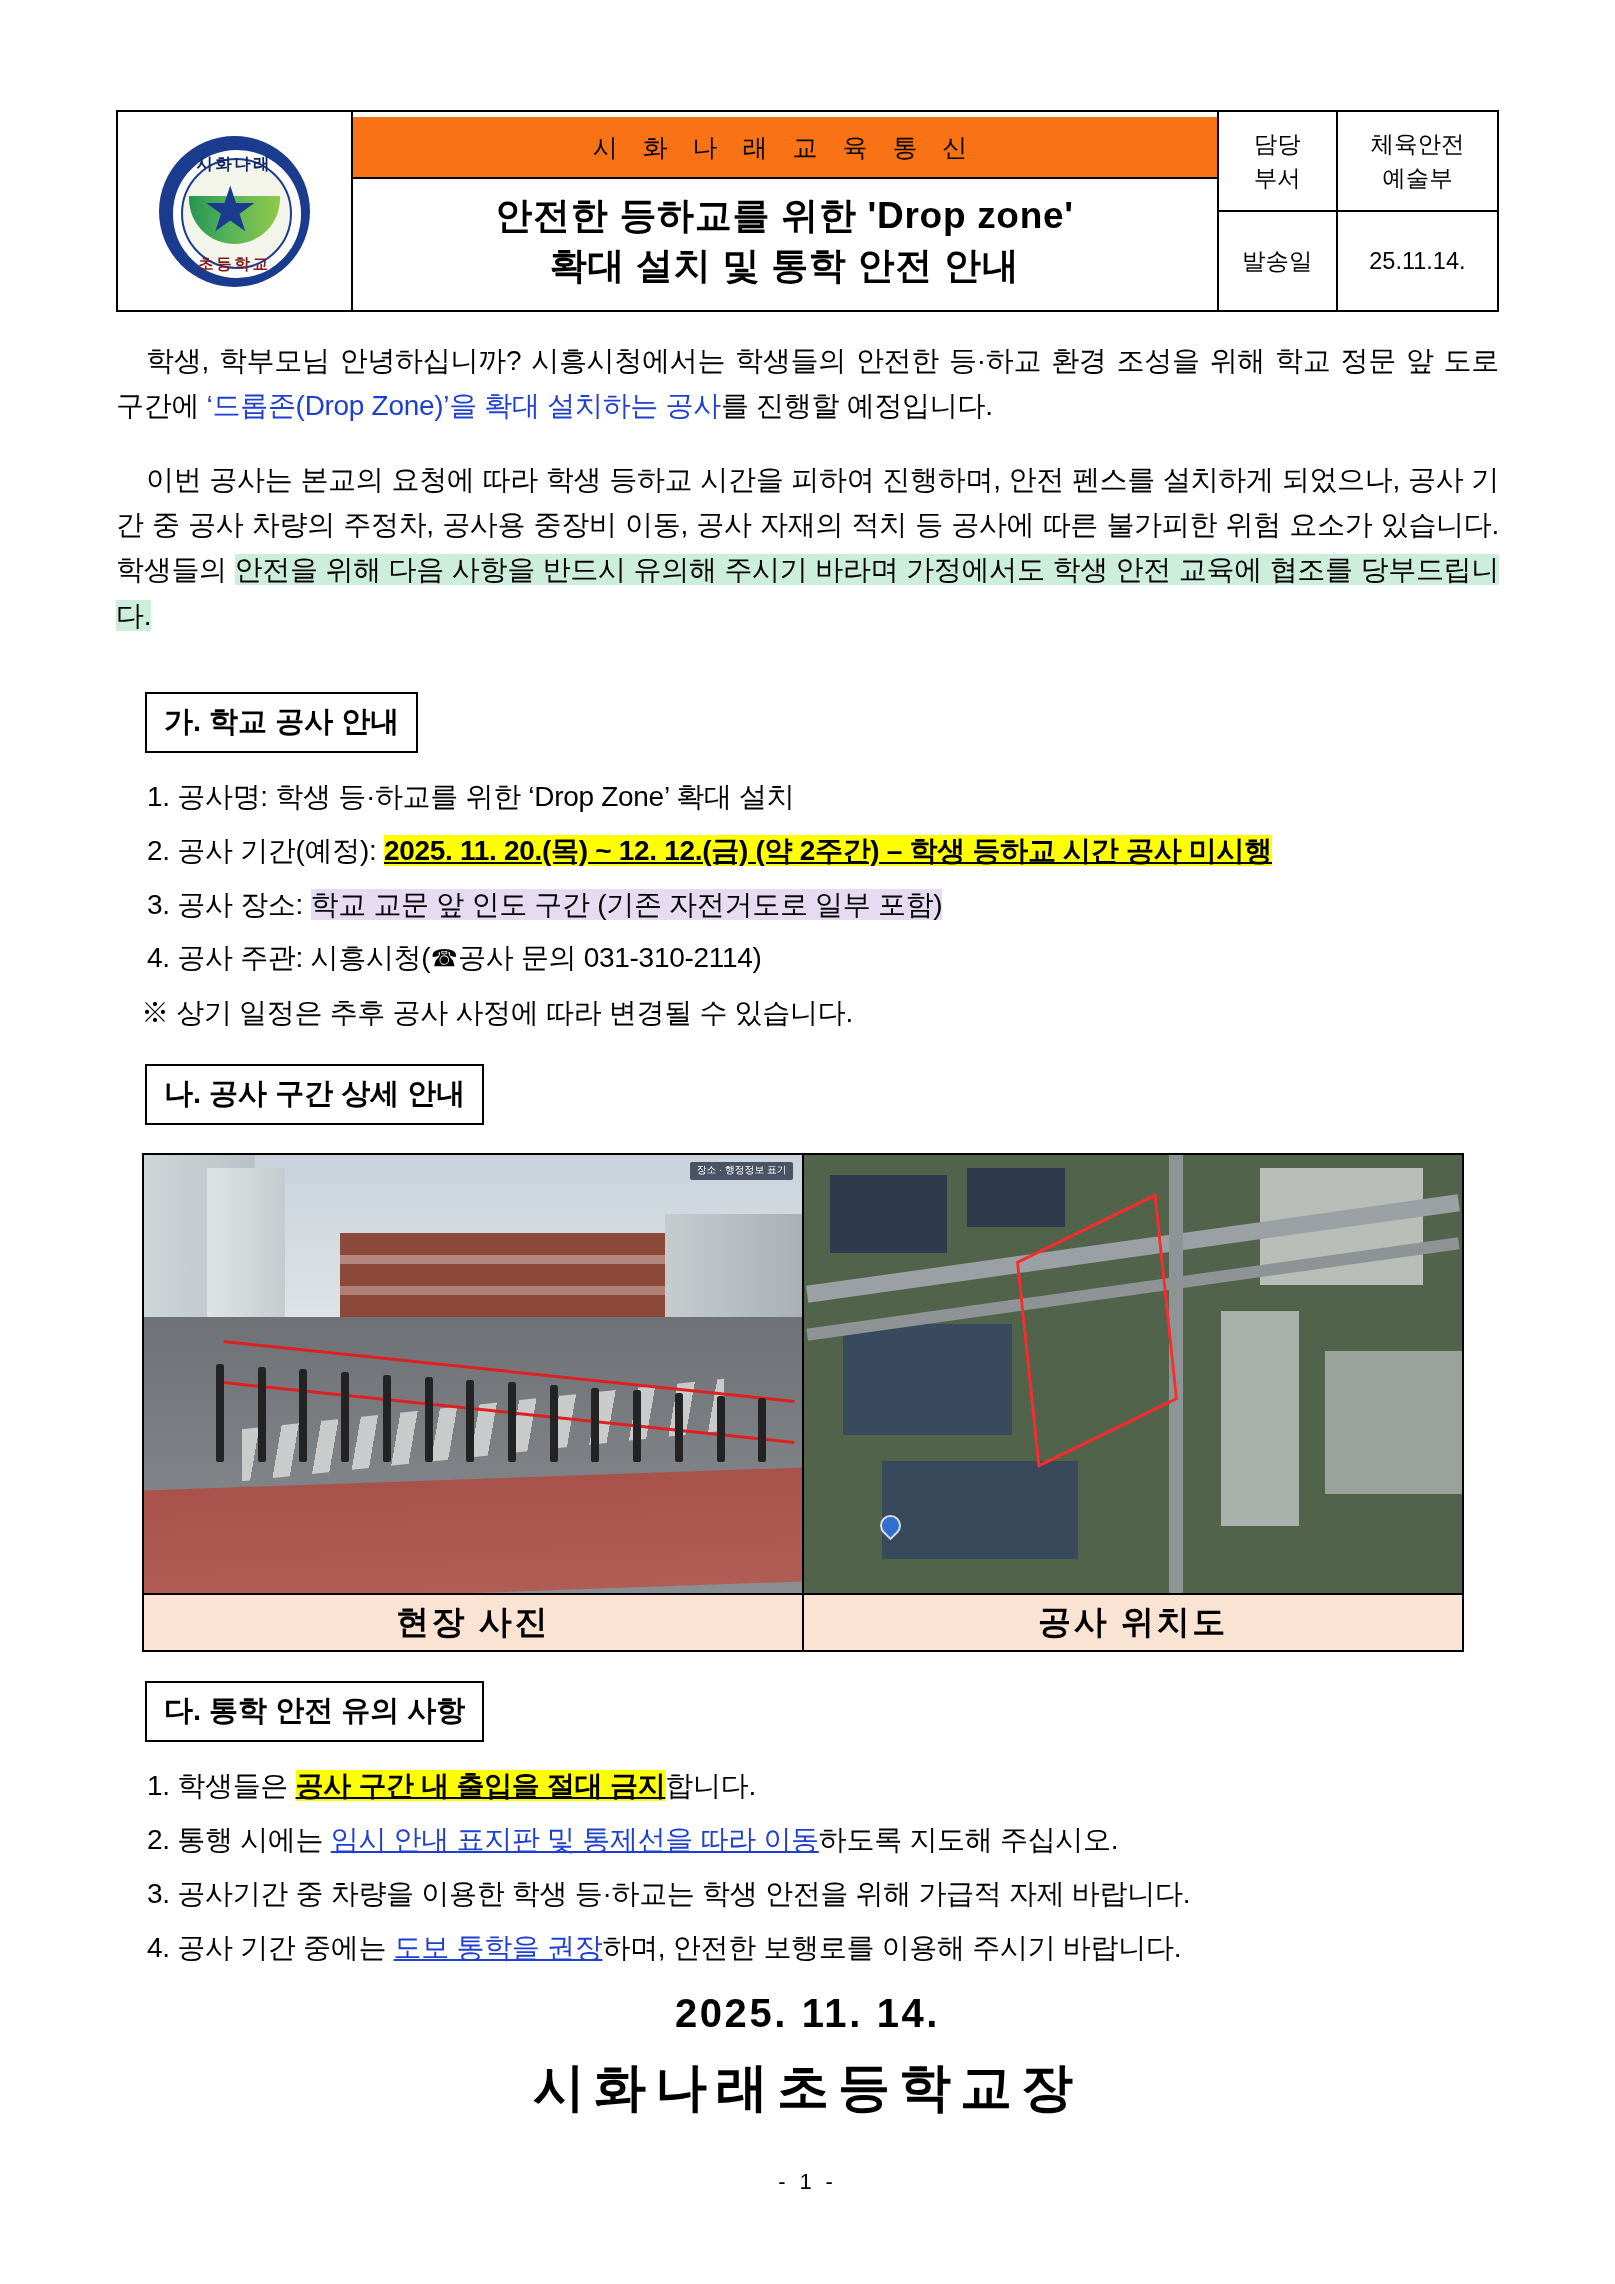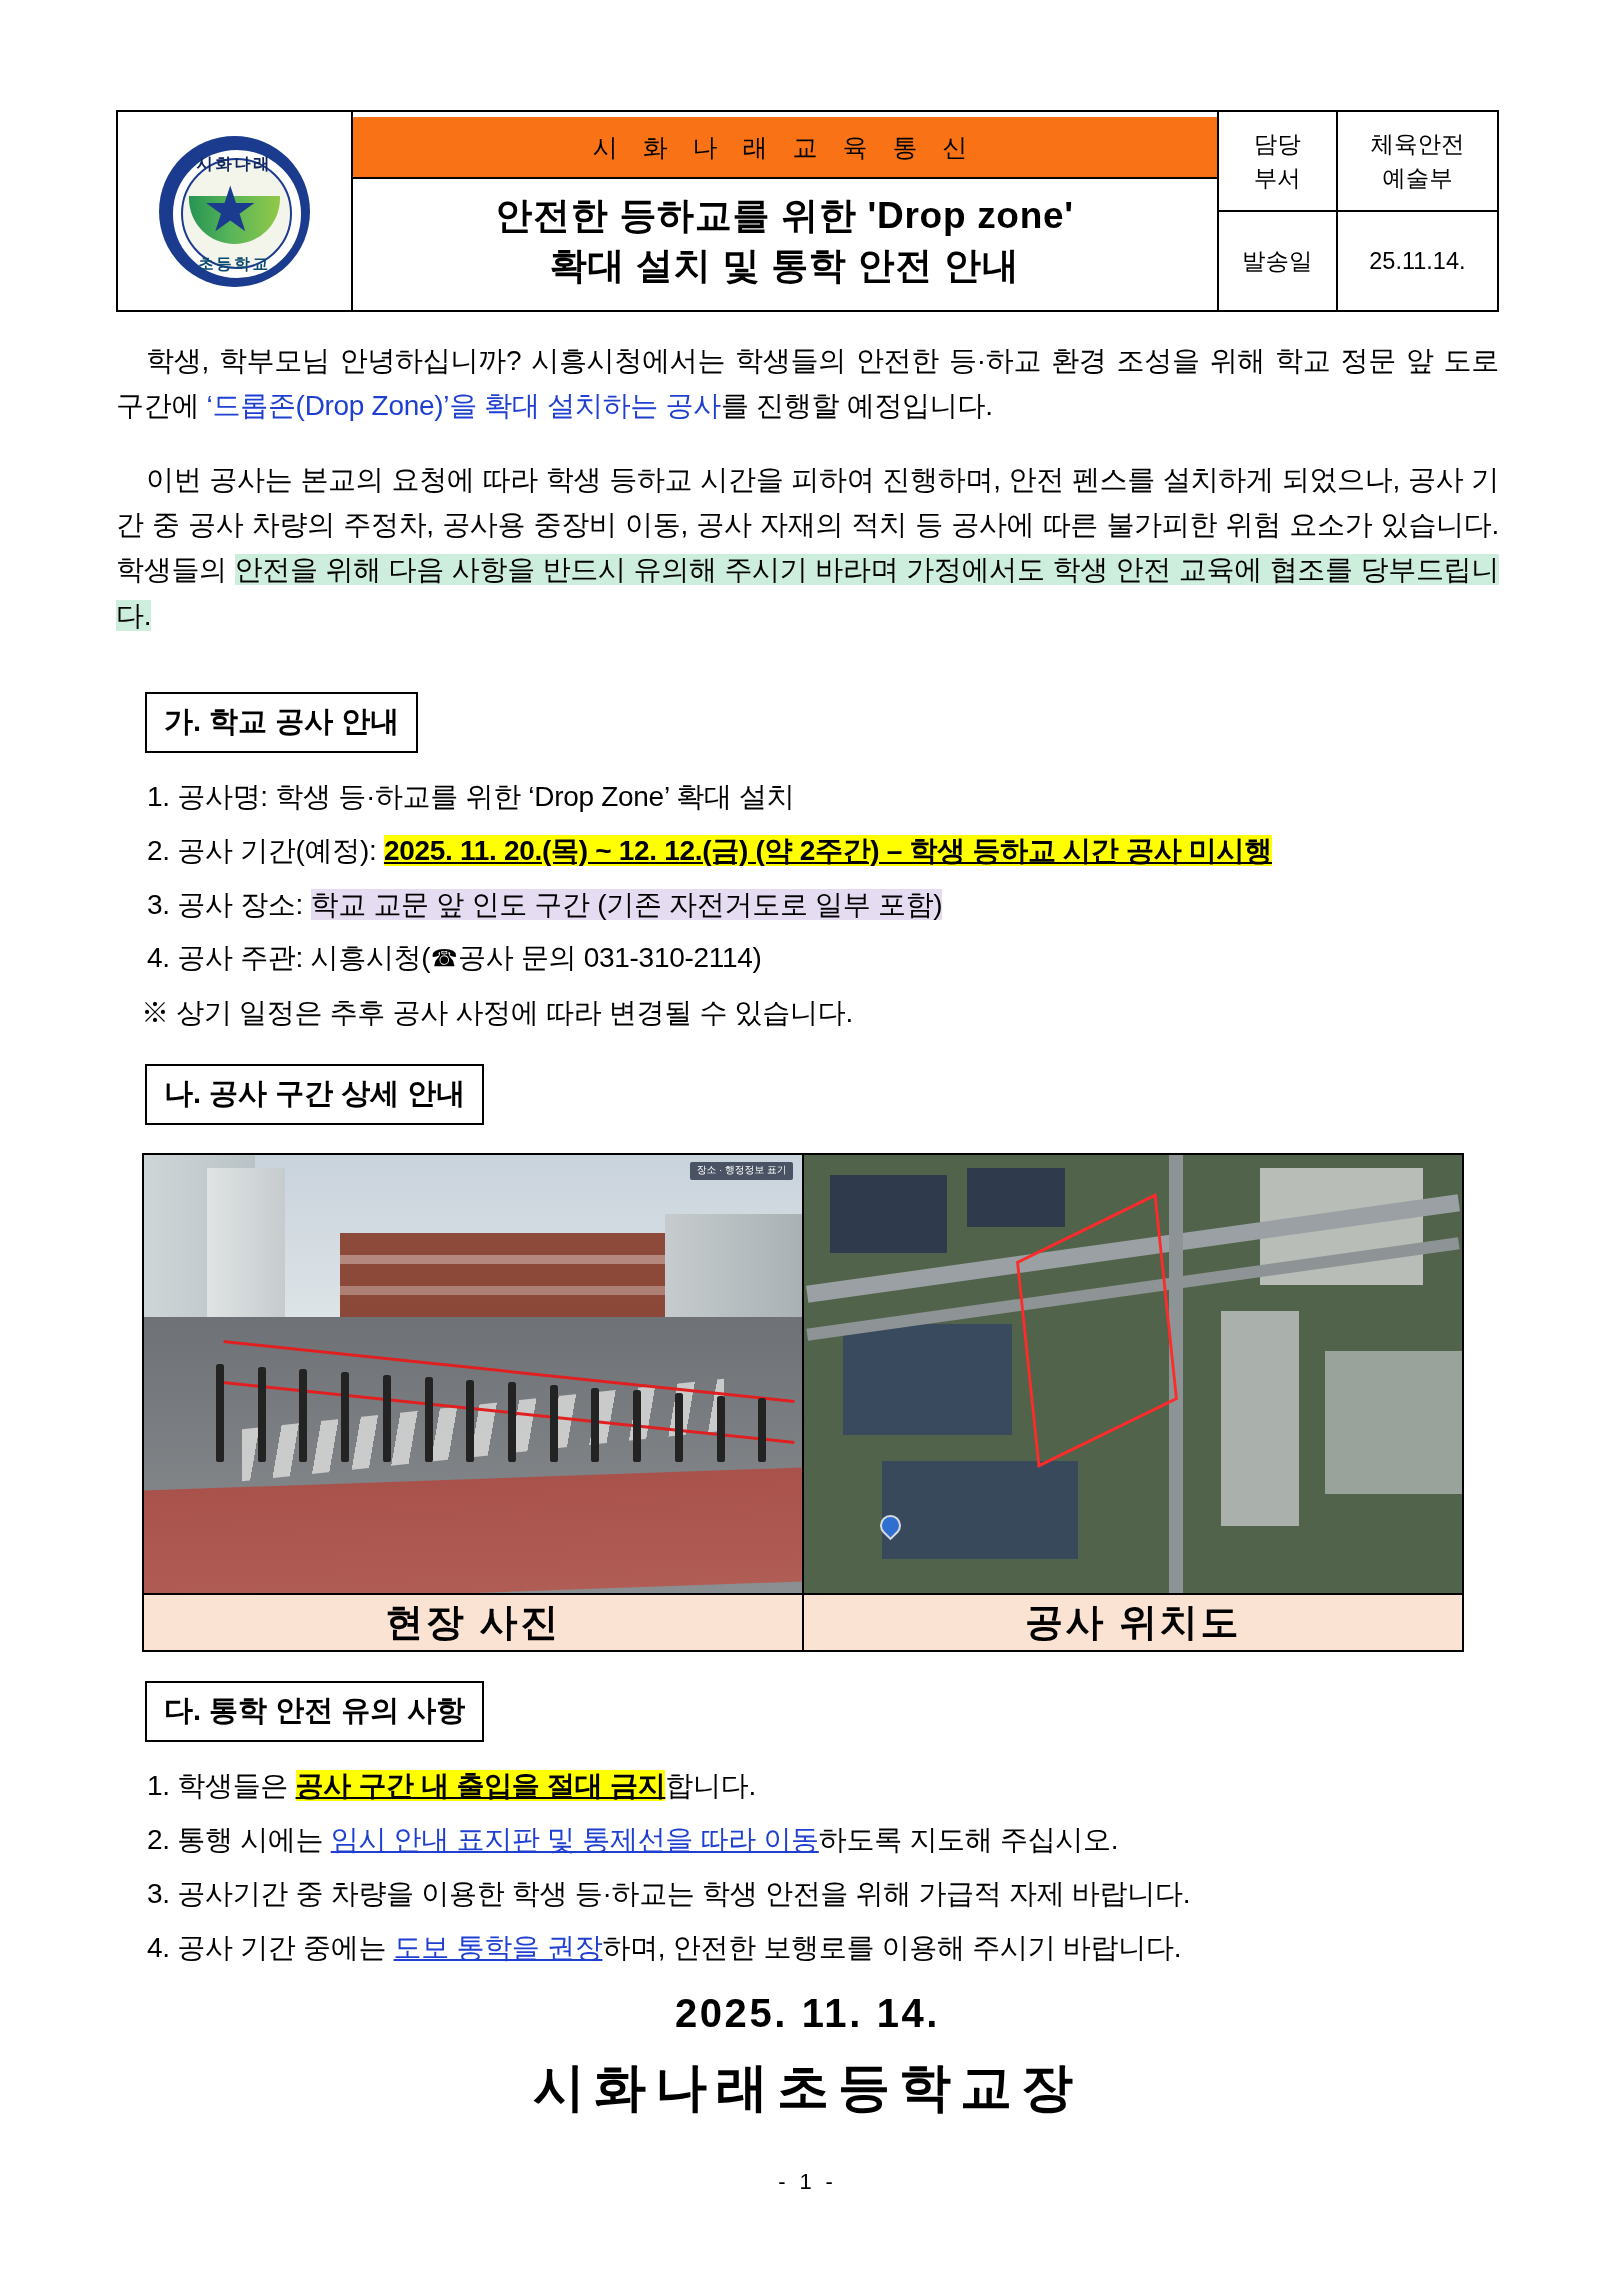--- a/index.html
+++ b/index.html
@@ -109,21 +109,21 @@
     font-weight: bold;
   }
   .logo .txt-bottom {
     position: absolute;
     bottom: 11.7px;
     left: 0;
     width: 151px;
     text-align: center;
     font-size: 15.6px;
     letter-spacing: 2.6px;
-    color: #0c4a6e;
+    color: #7f1d1d;
     font-weight: bold;
   }
 
   .title-cell {
     background: #ffffff;
     padding: 0;
     width: 847px;
   }
   .kicker {
     background: #f97316;
@@ -220,21 +220,21 @@
   }
   .img-cell {
     height: 438px;
     width: 50%;
     overflow: hidden;
     position: relative;
   }
   .cap-cell {
     background: #fbe3d4;
     text-align: center;
-    font-size: 38px;
+    font-size: 33px;
     font-weight: bold;
     height: 55px;
     letter-spacing: 2.6px;
   }
 
   
   .photo {
     position: absolute;
     inset: 0;
     overflow: hidden;

